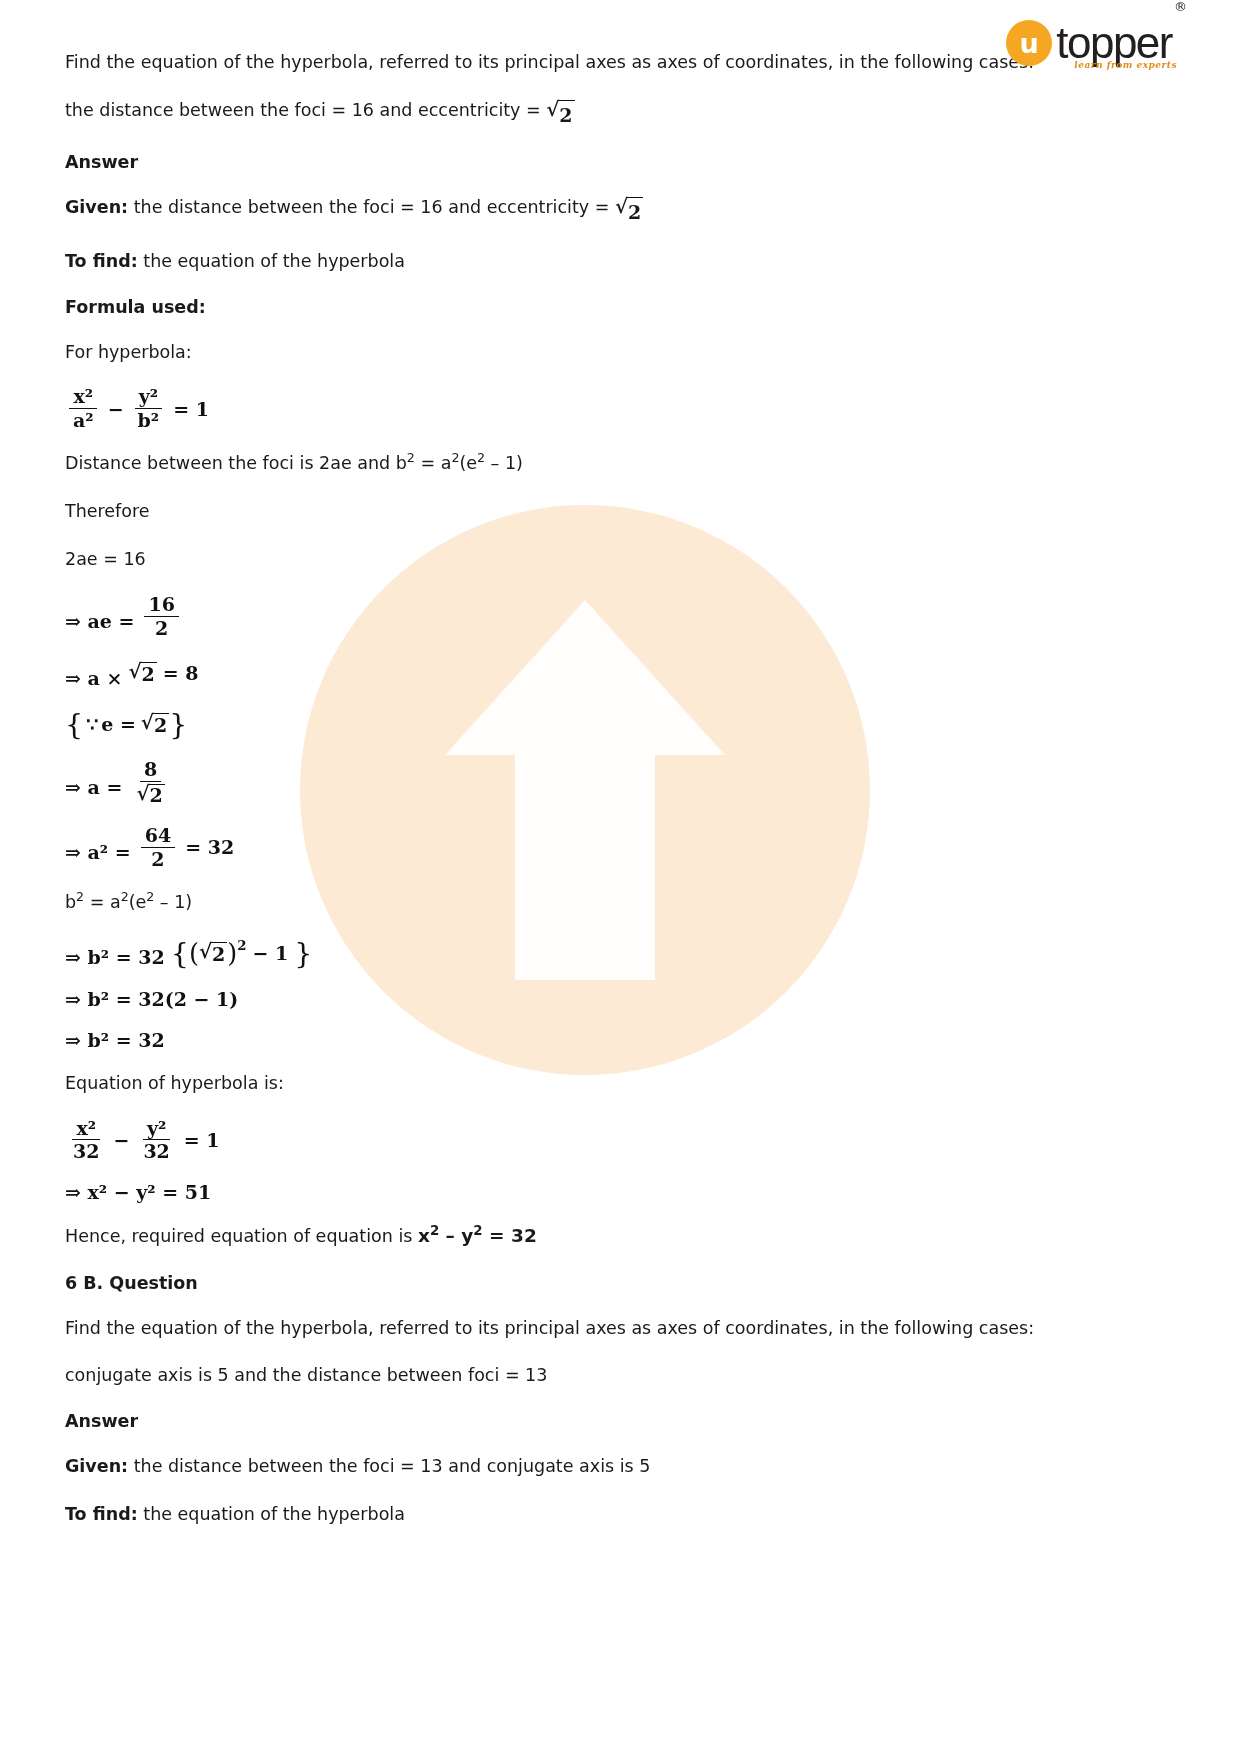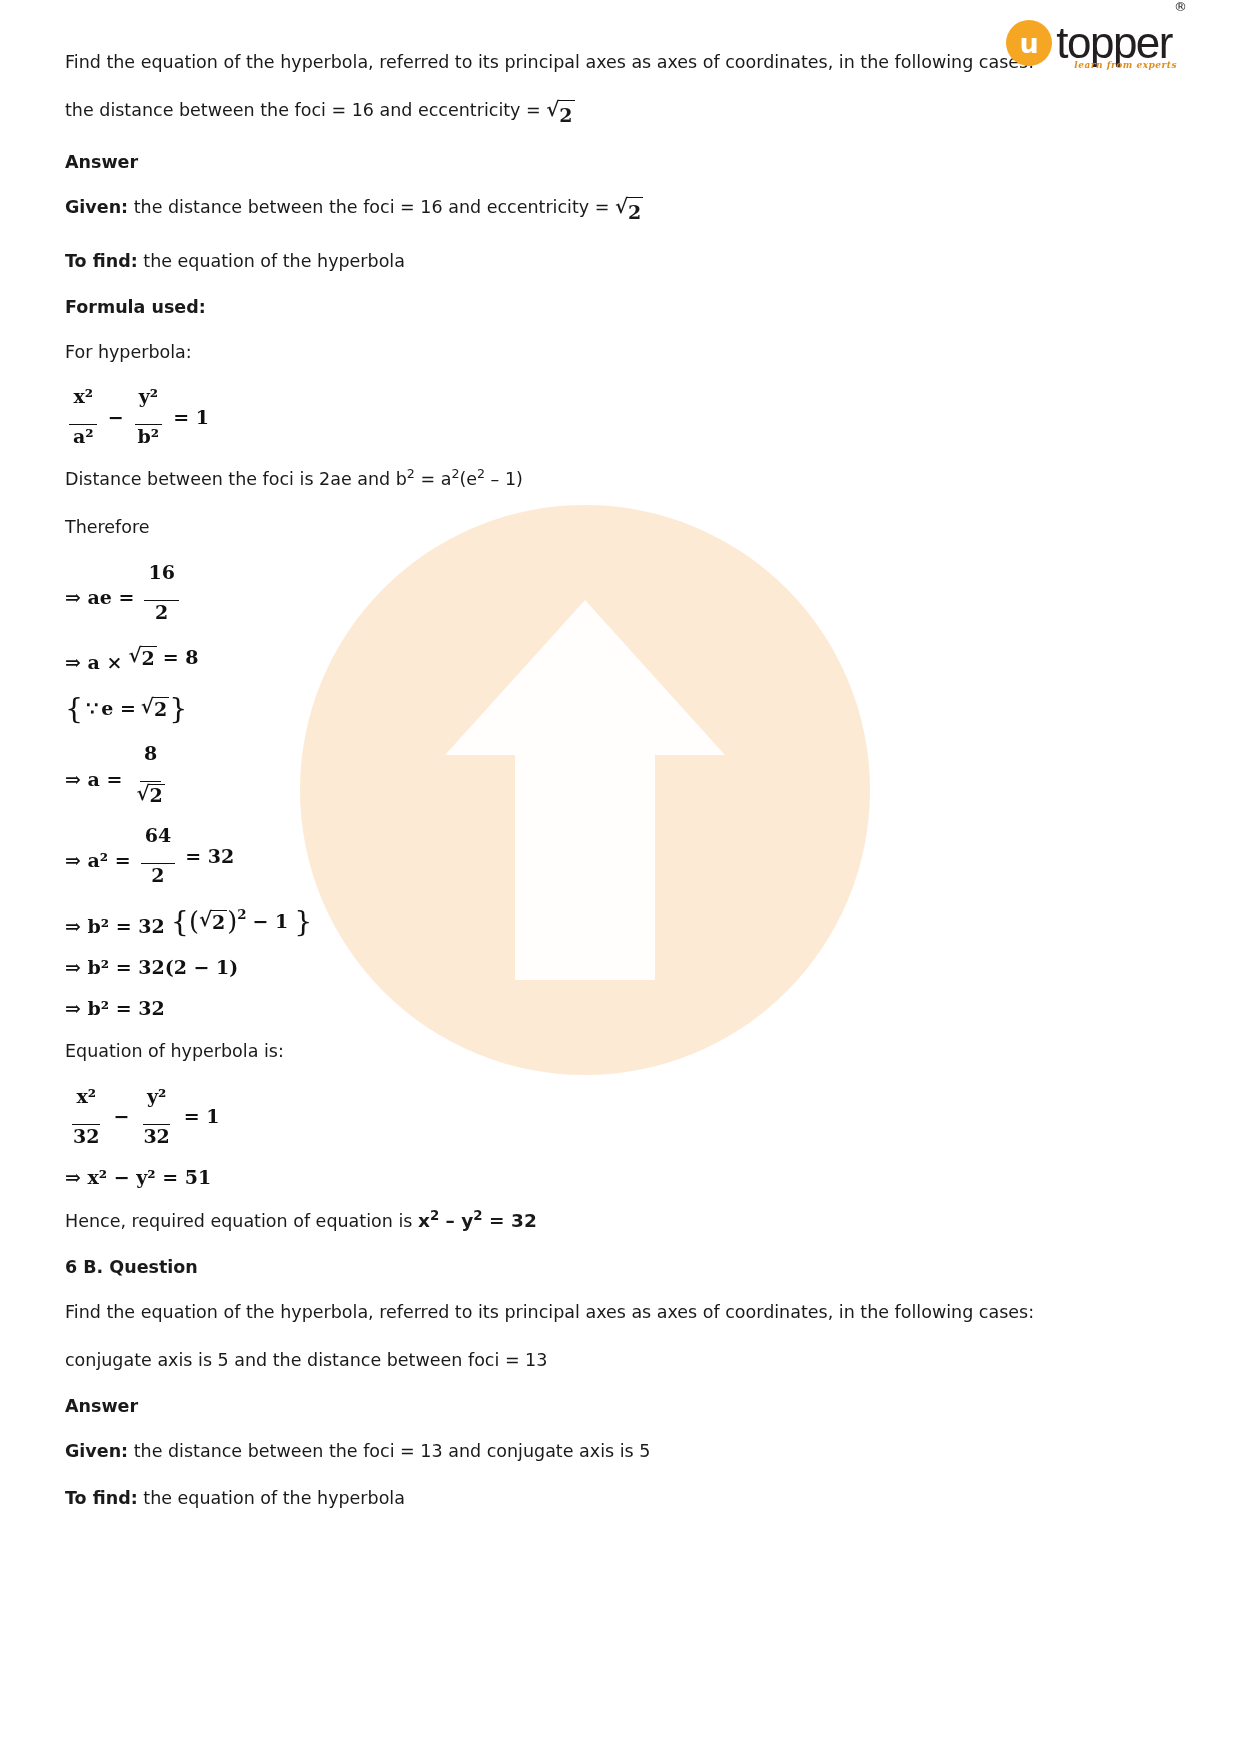--- a/index.html
+++ b/index.html
@@ -131,21 +131,21 @@
   .math .lead { margin-right: 6px; margin-top: 9px; }
   .frac {
     display: inline-flex;
     flex-direction: column;
     align-items: center;
     vertical-align: middle;
     margin: 0 4px;
     line-height: 1.05;
   }
   .frac .num {
-    padding: 0 4px 17px 4px;
+    padding: 0 4px 1px 4px;
     border-bottom: 1.6px solid #111;
   }
   .frac .den {
     padding: 2px 4px 0 4px;
   }
   .op { margin: 0 6px; }
   .rad {
     display: inline-block;
     border-top: 1.5px solid #111;
     padding: 1px 2px 0 1px;
@@ -225,20 +225,21 @@
         <span class="num">y²</span>
         <span class="den">b²</span>
       </span>
       <span class="op">= 1</span>
     </div>
 
     <p class="para">Distance between the foci is 2ae and b<sup>2</sup> = a<sup>2</sup>(e<sup>2</sup> – 1)</p>
 
     <p class="para">Therefore</p>
 
+    <p class="para">2ae = 16</p>
 
     <div class="math">
       <span class="lead">⇒ ae =</span>
       <span class="frac">
         <span class="num">16</span>
         <span class="den">2</span>
       </span>
     </div>
 
     <div class="math">
@@ -274,20 +275,21 @@
 
     <div class="math">
       <span class="lead">⇒ a² =</span>
       <span class="frac">
         <span class="num">64</span>
         <span class="den">2</span>
       </span>
       <span class="op">= 32</span>
     </div>
 
+    <p class="para">b<sup>2</sup> = a<sup>2</sup>(e<sup>2</sup> – 1)</p>
 
     <div class="math">
       <span class="lead">⇒ b² = 32</span>
       <span class="brace">{</span>
       <span class="big-paren">(</span>
       <span class="sqrt">
           <span class="sqrt-sign">√</span>
           <span class="rad">2</span>
         </span>
       <span class="big-paren">)</span>

